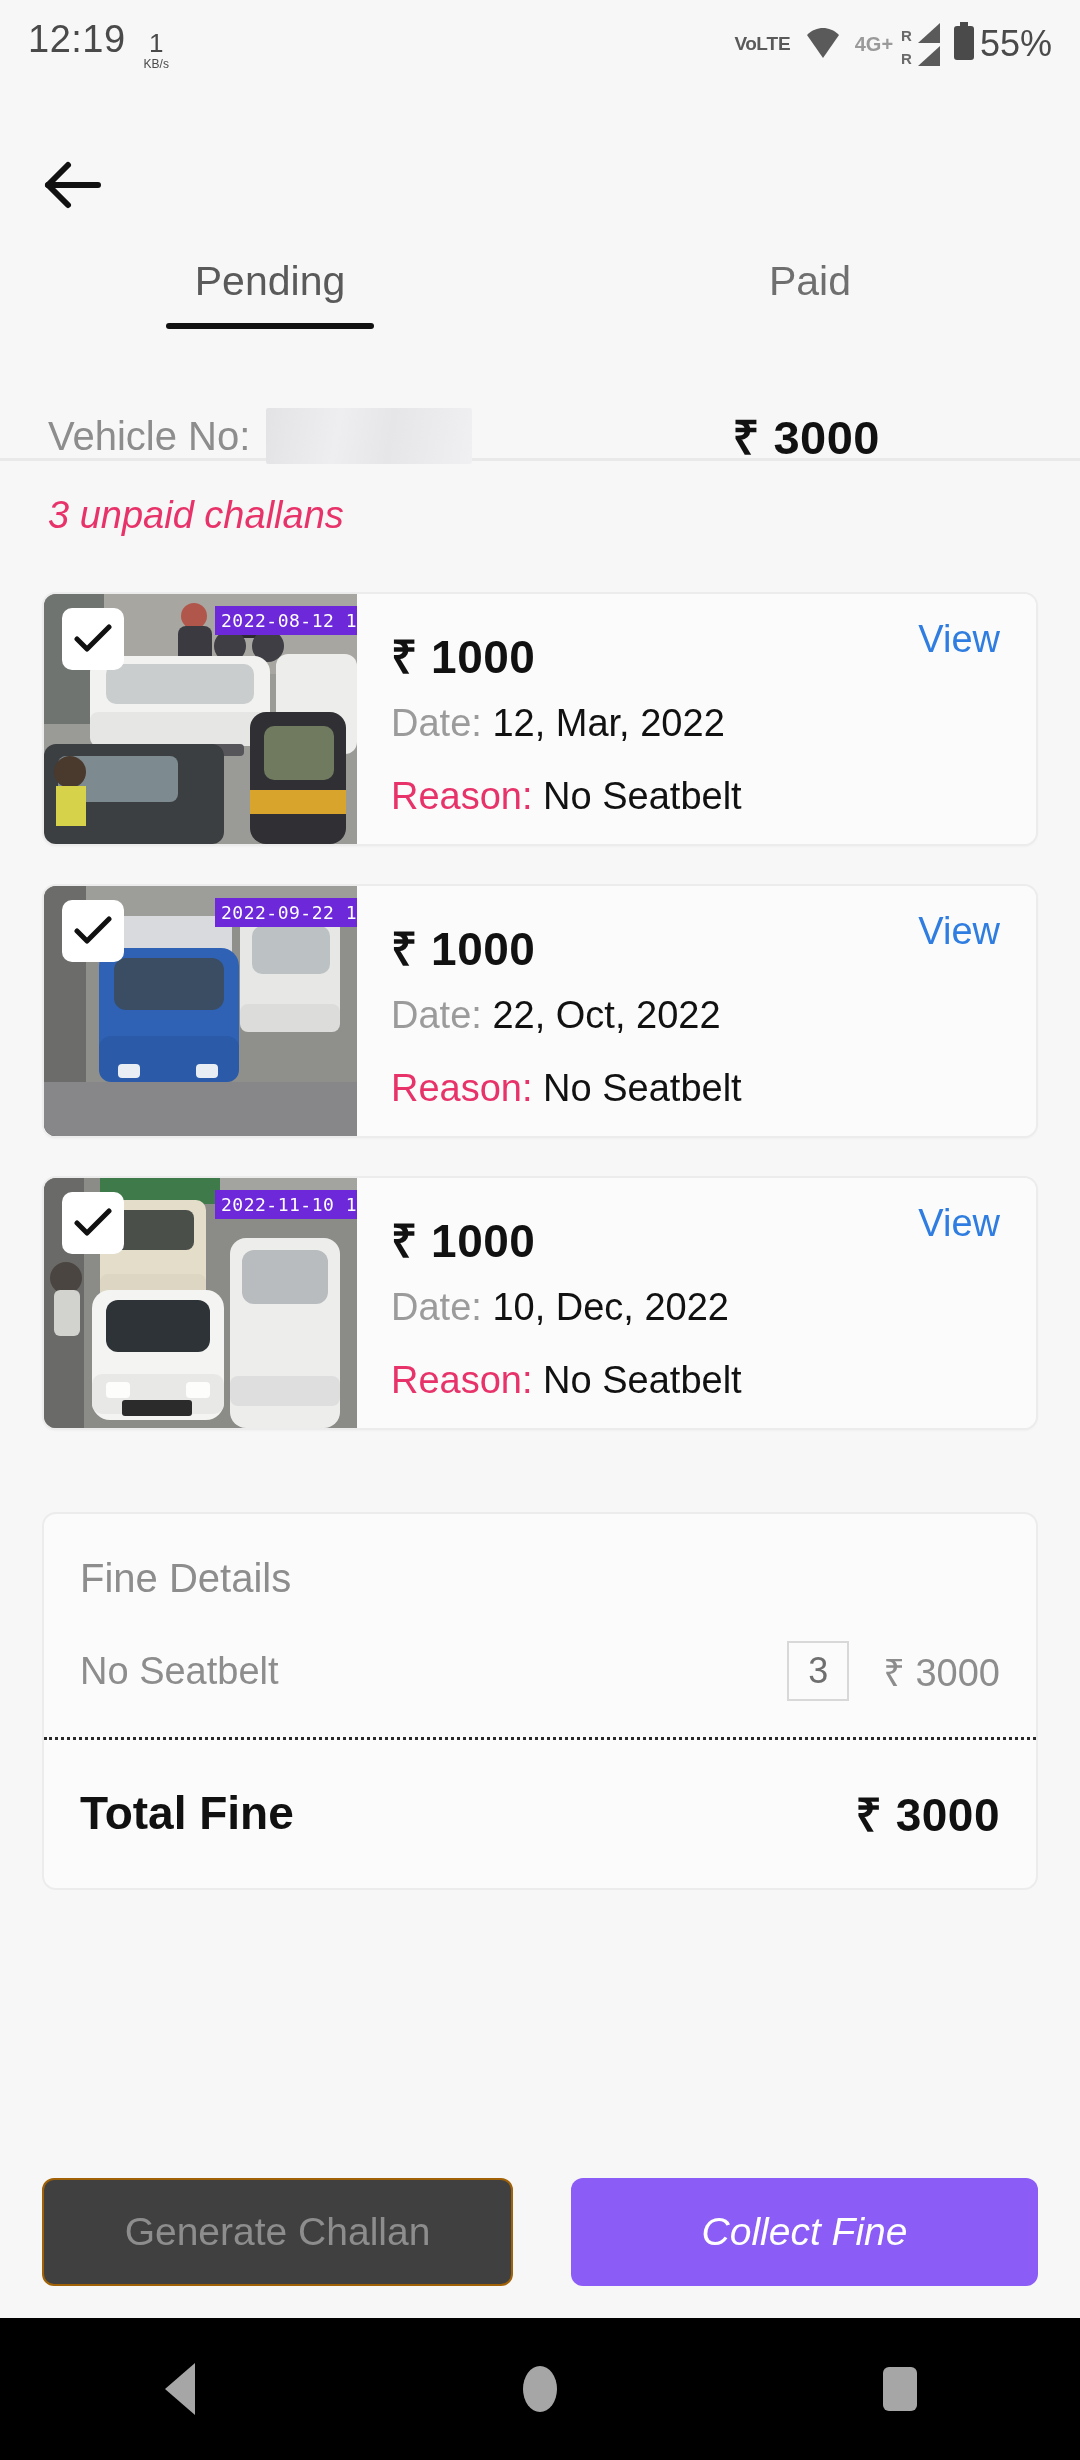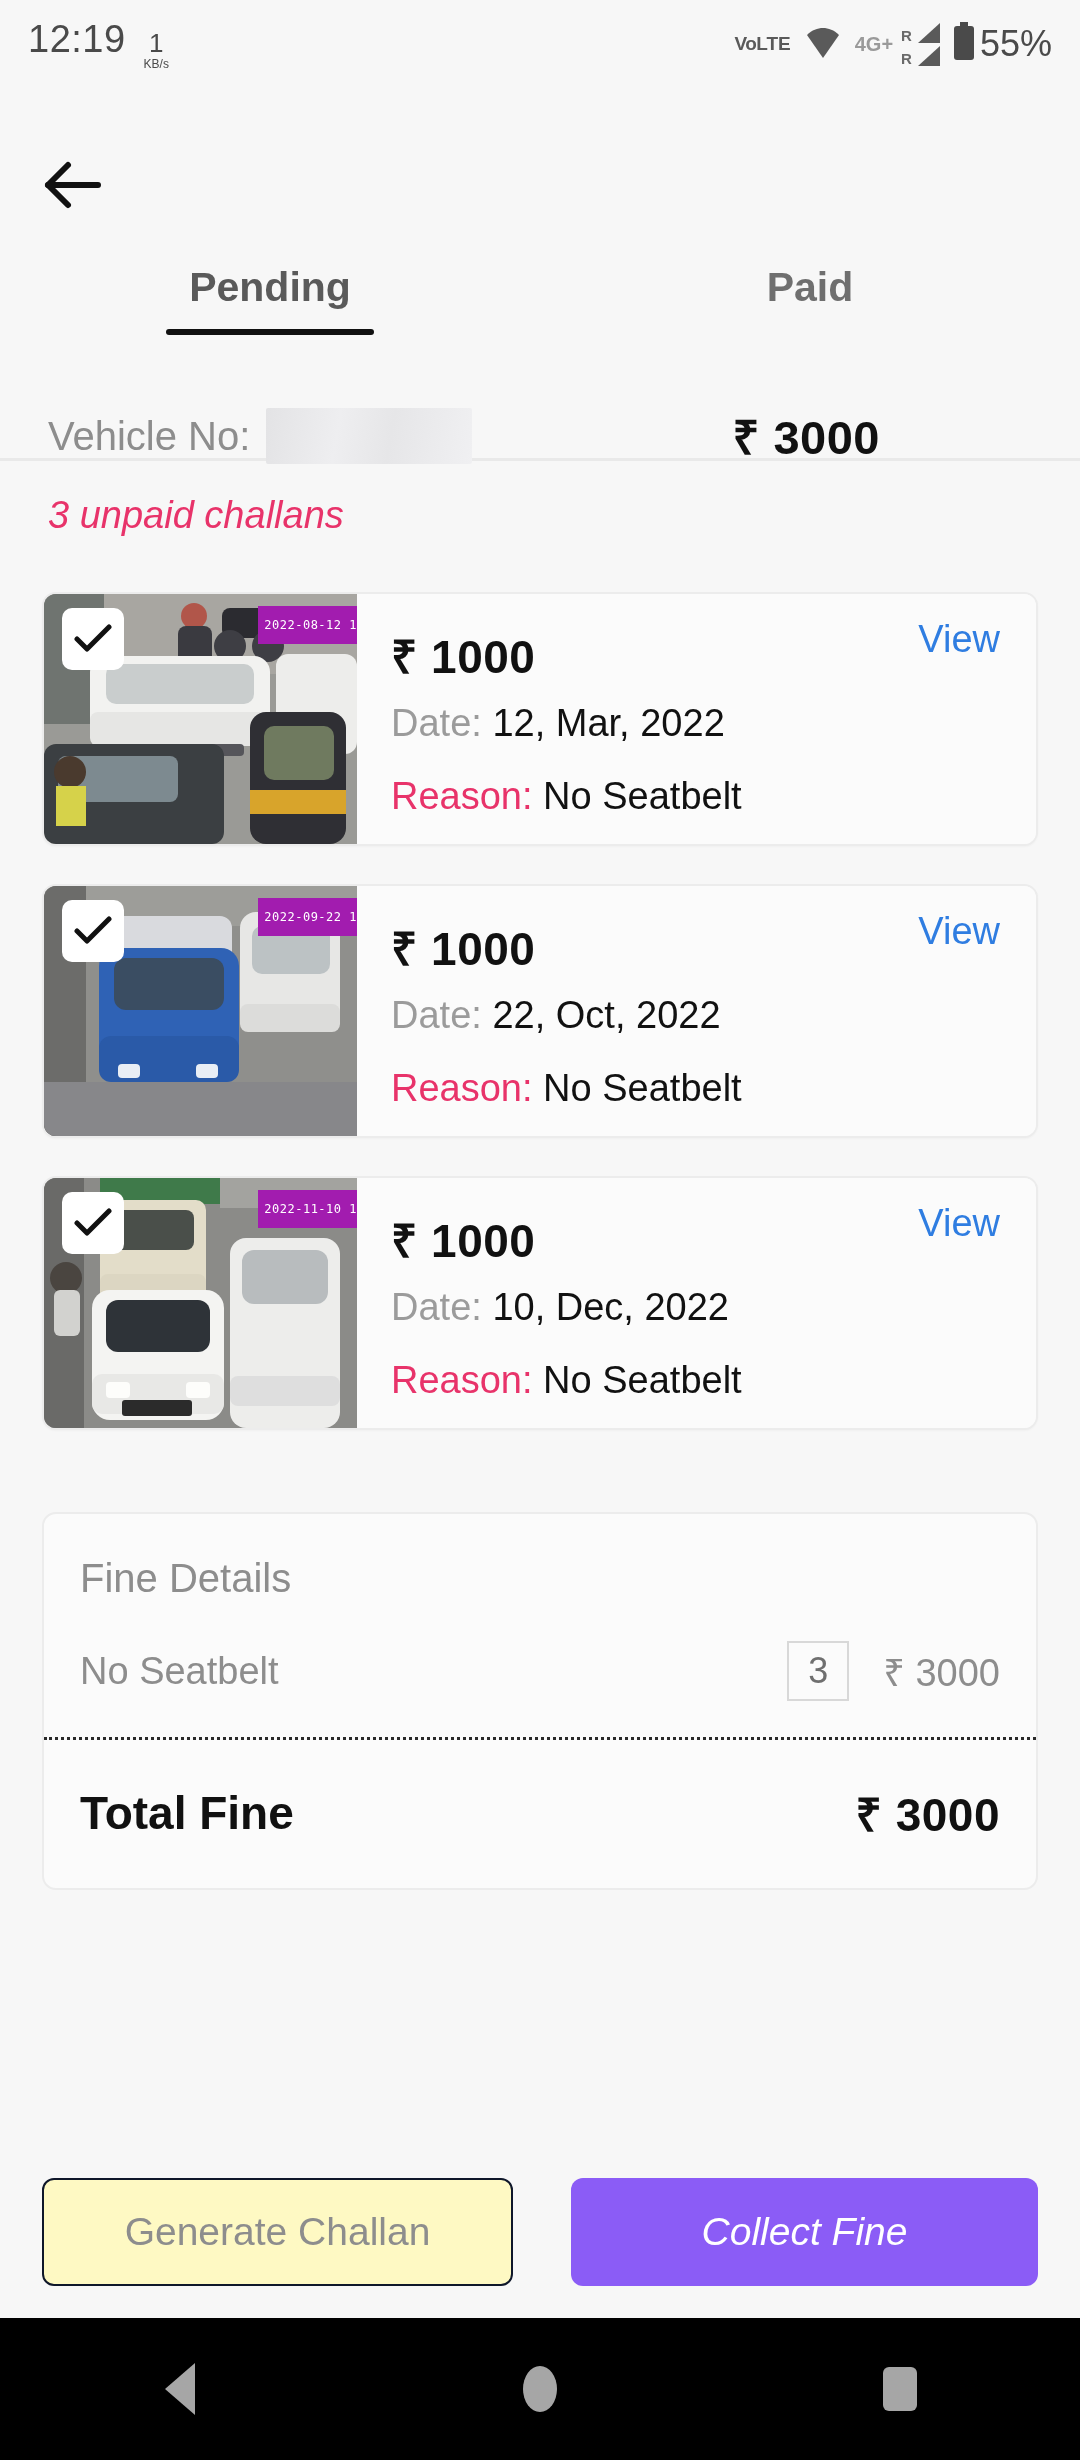--- a/index.html
+++ b/index.html
@@ -55,24 +55,23 @@
   }
   .back-btn {
     position: absolute;
     left: 34px; top: 58px;
     width: 78px; height: 78px;
     display: flex; align-items: center; justify-content: center;
     cursor: pointer;
   }
   .tabs {
     position: absolute;
-    left: 0; top: 176px;
+    left: 0; top: 170px;
     width: 1080px;
     display: flex;
-    font-weight: bold;
   }
   .tab {
     flex: 1;
     display: flex;
     flex-direction: column;
     align-items: center;
     cursor: pointer;
   }
   .tab-label {
     font-size: 41px;
@@ -155,25 +154,25 @@
     width: 62px; height: 62px;
     background: #fff;
     border-radius: 10px;
     display: flex; align-items: center; justify-content: center;
     cursor: pointer;
     z-index: 4;
   }
   .thumb-stamp {
     position: absolute;
     right: -6px; top: 12px;
-    background: #a21caf;
+    background: #6d28d9;
     color: #fff;
     font-family: "DejaVu Sans Mono", monospace;
-    font-size: 12px;
-    padding: 12px 6px;
+    font-size: 18px;
+    padding: 4px 6px;
     letter-spacing: 0.5px;
     white-space: nowrap;
     z-index: 4;
   }
   .card-body {
     flex: 1;
     position: relative;
     padding: 30px 0 0 34px;
     background: #fbfbfb;
   }
@@ -266,22 +265,22 @@
     height: 108px;
     border-radius: 12px;
     display: flex;
     align-items: center;
     justify-content: center;
     font-size: 39px;
     cursor: pointer;
     box-sizing: border-box;
   }
   .btn-outline {
-    background: #fef9c3;
-    border: 2px solid #0f172a;
+    background: #404040;
+    border: 2px solid #a16207;
     color: #8d8d8d;
   }
   .btn-filled {
     background: #8b5cf6;
     color: #fff;
     font-style: italic;
   }
 
   
   .navbar {

